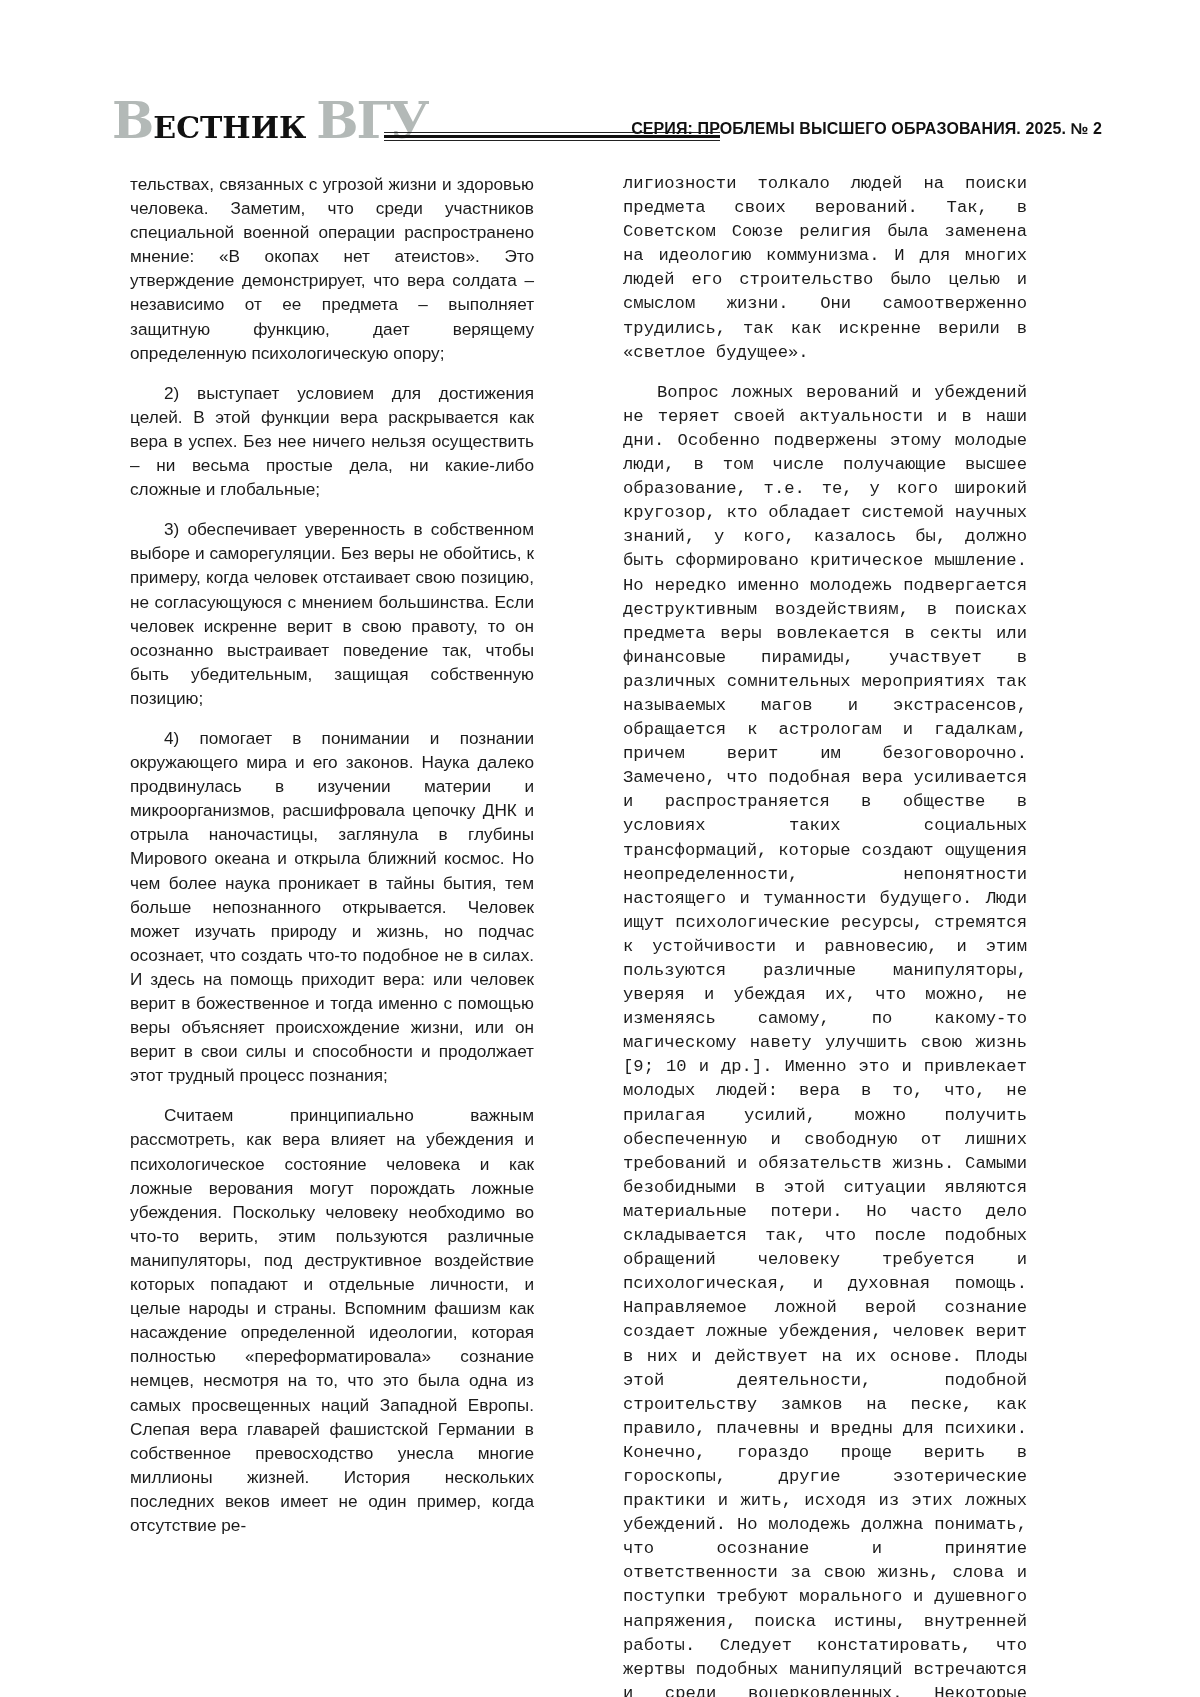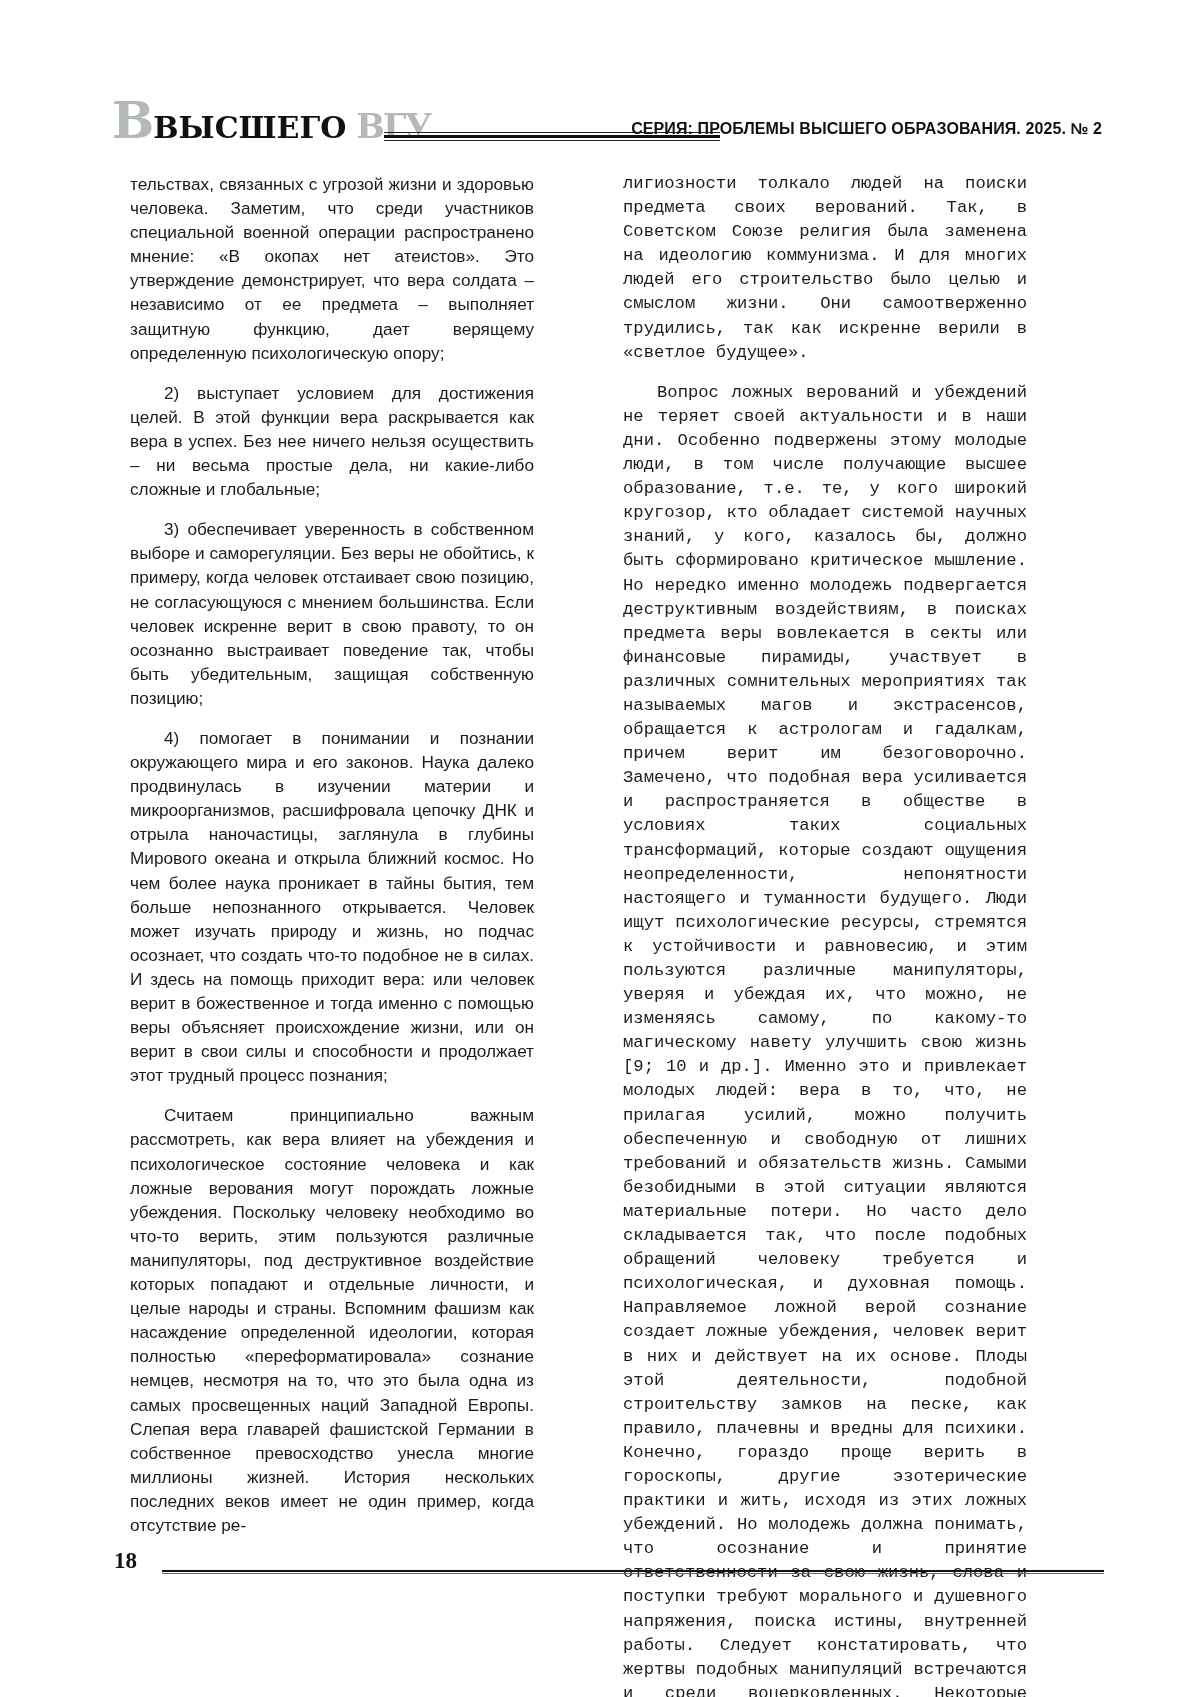--- a/index.html
+++ b/index.html
@@ -4,21 +4,21 @@
 <style>
   html, body { margin: 0; padding: 0; background: #ffffff; }
   body { width: 1200px; height: 1697px; position: relative; overflow: hidden; color: #1a1a1a; }
   .page { position: absolute; left: 0; top: 0; width: 1200px; height: 1697px; }
 
   
   .header { position: absolute; left: 112px; top: 96px; width: 990px; height: 52px; }
   .logo { position: absolute; left: 0; top: 0; font-family: "DejaVu Serif", serif; font-weight: bold; white-space: nowrap; line-height: 1; }
   .logo .big { font-size: 50px; color: #b3b9b7; letter-spacing: -1px; }
   .logo .small { font-size: 30px; color: #111; letter-spacing: 0px; }
-  .logo .vgu { font-size: 34px; color: #b3b9b7; margin-left: 10px; letter-spacing: -2px; }
+  .logo .vgu { font-size: 50px; color: #b3b9b7; margin-left: 10px; letter-spacing: -2px; }
   .header-rule { position: absolute; left: 272px; top: 36px; width: 336px; height: 10px; }
   .header-rule .l1 { position: absolute; left: 0; right: 0; top: 0; height: 1px; background: #222; }
   .header-rule .l2 { position: absolute; left: 0; right: 0; top: 3px; height: 3px; background: #111; }
   .header-rule .l3 { position: absolute; left: 0; right: 0; top: 8px; height: 1px; background: #222; }
   .series { position: absolute; right: 0; top: 24px; font-family: "Liberation Sans", sans-serif; font-weight: bold; font-size: 16px; color: #111; white-space: nowrap; letter-spacing: 0.1px; }
 
   
   .col { position: absolute; top: 156px; width: 436px; font-family: "Liberation Sans", sans-serif; font-size: 17.2px; line-height: 24.1px; color: #1b1b1b; text-align: justify; }
   .col-left { left: 114px; }
   .col-right { left: 607px; font-family: Liberation Mono, monospace; }
@@ -32,21 +32,21 @@
   .footer-rule { position: absolute; left: 48px; right: 0; top: 22px; height: 2px; background: #111; }
   .footer-rule2 { position: absolute; left: 48px; right: 0; top: 25px; height: 1px; background: #666; }
 </style>
 </head>
 <body>
 
 <div class="page">
 
   <div class="header">
     <div class="logo">
-      <span class="big">В</span><span class="small">ВЫСШЕГО</span><span class="vgu">ВГУ</span>
+      <span class="big">В</span><span class="small">ЕСТНИК</span><span class="vgu">ВГУ</span>
     </div>
     <div class="header-rule">
       <div class="l1"></div>
         <div class="l2"></div>
         <div class="l3"></div>
     </div>
     <div class="series">СЕРИЯ: ПРОБЛЕМЫ ВЫСШЕГО ОБРАЗОВАНИЯ. 2025. № 2</div>
   </div>
 
   <div class="col col-left">
@@ -55,19 +55,14 @@
     <p class="ind">3) обеспечивает уверенность в собственном выборе и саморегуляции. Без веры не обойтись, к примеру, когда человек отстаивает свою позицию, не согласующуюся с мнением большинства. Если человек искренне верит в свою правоту, то он осознанно выстраивает поведение так, чтобы быть убедительным, защищая собственную позицию;</p>
     <p class="ind">4) помогает в понимании и познании окружающего мира и его законов. Наука далеко продвинулась в изучении материи и микроорганизмов, расшифровала цепочку ДНК и отрыла наночастицы, заглянула в глубины Мирового океана и открыла ближний космос. Но чем более наука проникает в тайны бытия, тем больше непознанного открывается. Человек может изучать природу и жизнь, но подчас осознает, что создать что-то подобное не в силах. И здесь на помощь приходит вера: или человек верит в божественное и тогда именно с помощью веры объясняет происхождение жизни, или он верит в свои силы и способности и продолжает этот трудный процесс познания;</p>
     <p class="ind">Считаем принципиально важным рассмотреть, как вера влияет на убеждения и психологическое состояние человека и как ложные верования могут порождать ложные убеждения. Поскольку человеку необходимо во что-то верить, этим пользуются различные манипуляторы, под деструктивное воздействие которых попадают и отдельные личности, и целые народы и страны. Вспомним фашизм как насаждение определенной идеологии, которая полностью «переформатировала» сознание немцев, несмотря на то, что это была одна из самых просвещенных наций Западной Европы. Слепая вера главарей фашистской Германии в собственное превосходство унесла многие миллионы жизней. История нескольких последних веков имеет не один пример, когда отсутствие ре-</p>
   </div>
 
   <div class="col col-right">
     <p class="cont">лигиозности толкало людей на поиски предмета своих верований. Так, в Советском Союзе религия была заменена на идеологию коммунизма. И для многих людей его строительство было целью и смыслом жизни. Они самоотверженно трудились, так как искренне верили в «светлое будущее».</p>
     <p class="ind">Вопрос ложных верований и убеждений не теряет своей актуальности и в наши дни. Особенно подвержены этому молодые люди, в том числе получающие высшее образование, т.е. те, у кого широкий кругозор, кто обладает системой научных знаний, у кого, казалось бы, должно быть сформировано критическое мышление. Но нередко именно молодежь подвергается деструктивным воздействиям, в поисках предмета веры вовлекается в секты или финансовые пирамиды, участвует в различных сомнительных мероприятиях так называемых магов и экстрасенсов, обращается к астрологам и гадалкам, причем верит им безоговорочно. Замечено, что подобная вера усиливается и распространяется в обществе в условиях таких социальных трансформаций, которые создают ощущения неопределенности, непонятности настоящего и туманности будущего. Люди ищут психологические ресурсы, стремятся к устойчивости и равновесию, и этим пользуются различные манипуляторы, уверяя и убеждая их, что можно, не изменяясь самому, по какому-то магическому навету улучшить свою жизнь [9; 10 и др.]. Именно это и привлекает молодых людей: вера в то, что, не прилагая усилий, можно получить обеспеченную и свободную от лишних требований и обязательств жизнь. Самыми безобидными в этой ситуации являются материальные потери. Но часто дело складывается так, что после подобных обращений человеку требуется и психологическая, и духовная помощь. Направляемое ложной верой сознание создает ложные убеждения, человек верит в них и действует на их основе. Плоды этой деятельности, подобной строительству замков на песке, как правило, плачевны и вредны для психики. Конечно, гораздо проще верить в гороскопы, другие эзотерические практики и жить, исходя из этих ложных убеждений. Но молодежь должна понимать, что осознание и принятие ответственности за свою жизнь, слова и поступки требуют морального и душевного напряжения, поиска истины, внутренней работы. Следует констатировать, что жертвы подобных манипуляций встречаются и среди воцерковленных. Некоторые психические расстройства также подкреплены ложными верованиями, например, навязчивое пристрастие к чистоте в доме или навязчивые действия по «правильной» расстановке предметов, действительно, времен-</p>
   </div>
 
-  <div class="footer">
-    <div class="page-num">18</div>
-    <div class="footer-rule"></div>
-    <div class="footer-rule2"></div>
-  </div>
 
 </div>
 
 </body></html>

